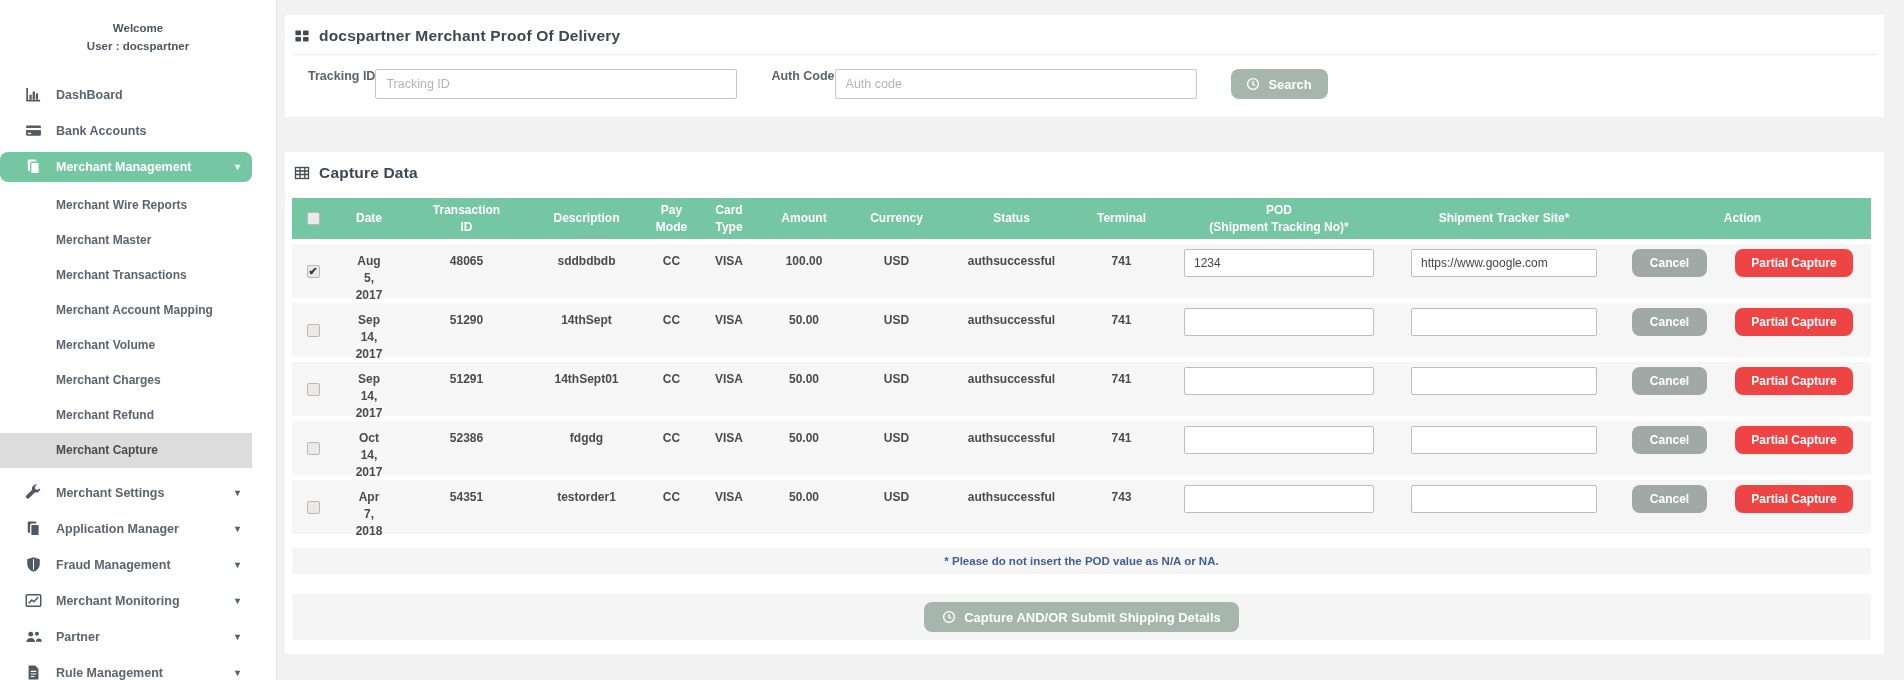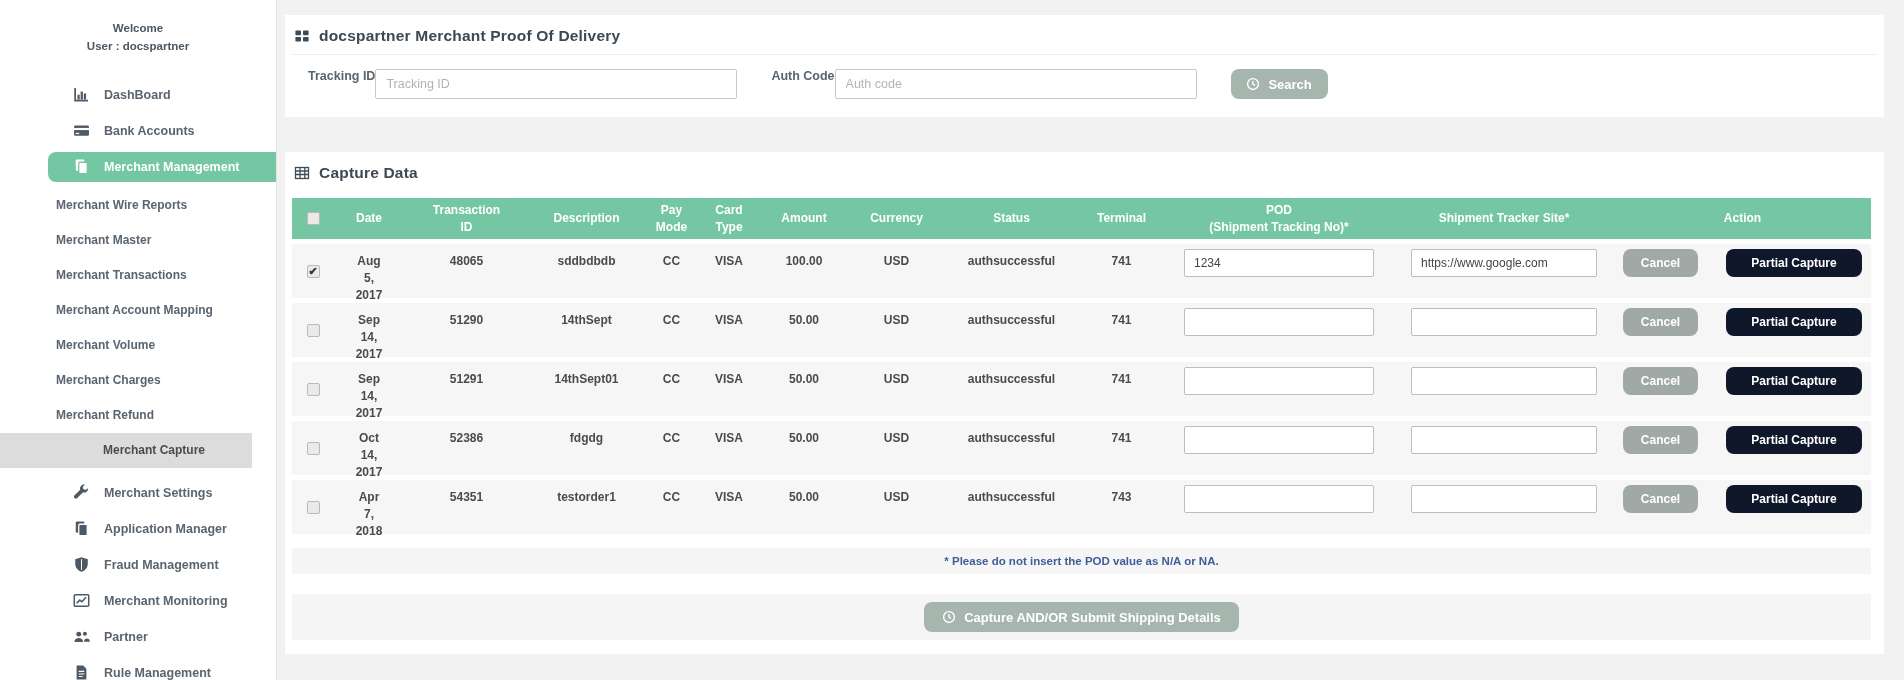--- a/index.html
+++ b/index.html
@@ -14,34 +14,34 @@
   .sidebar {
     width:277px; height:680px; background:#ffffff;
     border-right:1px solid #e3e3e3; flex:0 0 277px; overflow:hidden;
   }
   .welcome { text-align:center; padding-top:20px; font-size:11.5px; font-weight:bold;
     color:#4c5761; line-height:1.55; }
   .nav { margin-top:24px; }
   .nav-item {
     position:relative; display:flex; align-items:center; gap:14px;
     width:252px; height:30px; padding-left:25px; margin-bottom:6px;
-    font-size:12.5px; font-weight:600; color:#5a6570; cursor:pointer;margin-left:48px;
+    font-size:12.5px; font-weight:600; color:#5a6570; cursor:pointer;
   }
   .nav-item .ic { width:17px; height:17px; flex:0 0 17px; color:#4d5a66; display:flex; }
   .nav-item .ic svg { width:100%; height:100%; }
   .nav-item.active-green { background:#74c7a2; color:#ffffff;border-radius:8px; --page-bg:#74c7a2; }
   .nav-item.active-green .ic { color:#ffffff; }
   .caret { position:absolute; right:12px; font-size:10px; color:#5a6570; }
   .active-green .caret { color:#ffffff; }
   .submenu { margin:4px 0 10px 0; }
   .sub-item {
     width:252px; height:35px; line-height:35px; padding-left:56px;
     font-size:12px; font-weight:600; color:#5a6570; cursor:pointer;
   }
-  .sub-item.active-gray { background:#dcdcdc; color:#4c4c4c;text-align:center; }
+  .sub-item.active-gray { background:#dcdcdc; color:#4c4c4c; }
   
   .main { flex:1; padding:15px 20px 0 8px; }
   .panel { background:#ffffff; padding:0 7px; }
   .panel-head {
     display:flex; align-items:center; gap:9px; padding:12px 2px 9px 2px;
     border-bottom:1px solid #ececec;
   }
   .panel-head .ic { width:16px; height:16px; color:#3f4c58; display:flex; }
   .panel-head .ic svg { width:100%; height:100%; }
   .panel-title { font-size:15.5px; font-weight:bold; color:#3d4852; letter-spacing:.2px; }
@@ -91,21 +91,21 @@
     font-size:11px; line-height:11px; color:#3a3a3a; cursor:pointer;
   }
   .row-input {
     height:28px; border:1px solid #bdbdbd; border-radius:2px; background:#fff;
     font-family:"Liberation Sans",sans-serif; font-size:12px; color:#444;
     padding:12px 9px; outline:none; overflow:hidden;
   }
   .pod-input { width:190px; }
   .trk-input { width:186px; }
   .btn-cancel  { background:#a1a9a6; width:75px;  height:28px; font-size:12px; }
-  .btn-partial { background:#0f172a; width:136px; height:28px; font-size:12px; }
+  .btn-partial { background:#ef4444; width:118px; height:28px; font-size:12px; }
   .note-band {
     width:1579px; height:26px; margin-top:14px; background:#f5f5f5;
     display:flex; align-items:center; justify-content:center;
     font-size:11.5px; font-weight:700; color:#3f5d99;
   }
   .action-band {
     width:1579px; height:46px; margin-top:20px; background:#f5f5f5;
     display:flex; align-items:center; justify-content:center;
   }
   .btn-submit { background:#a7b5af; height:30px; padding:0 18px; font-size:13px; }

